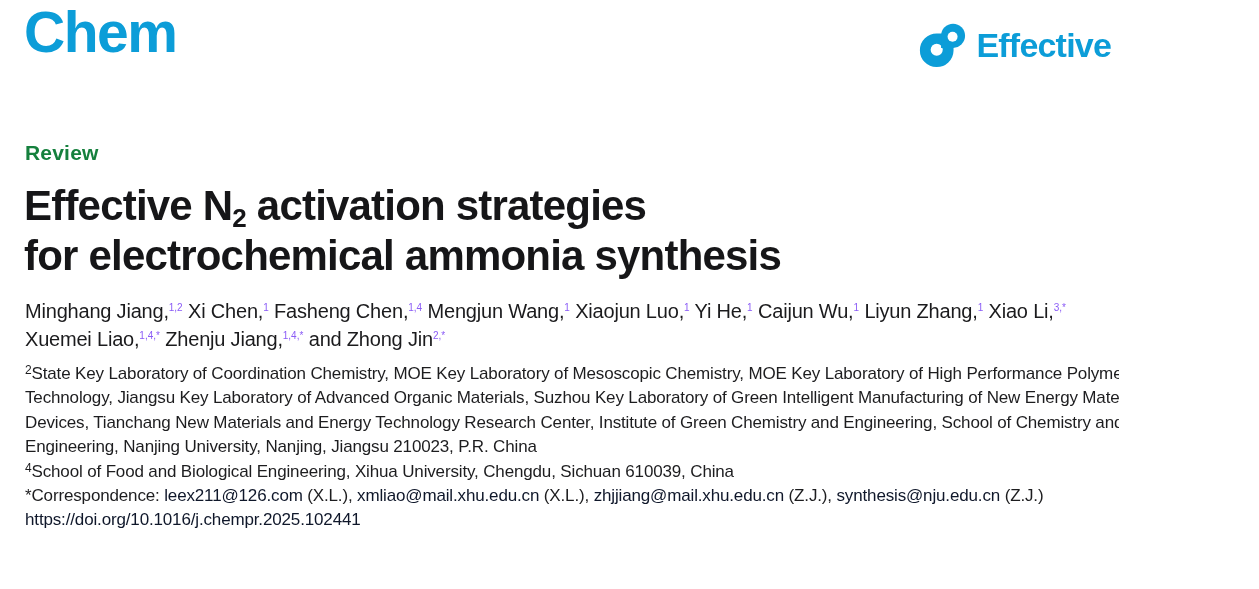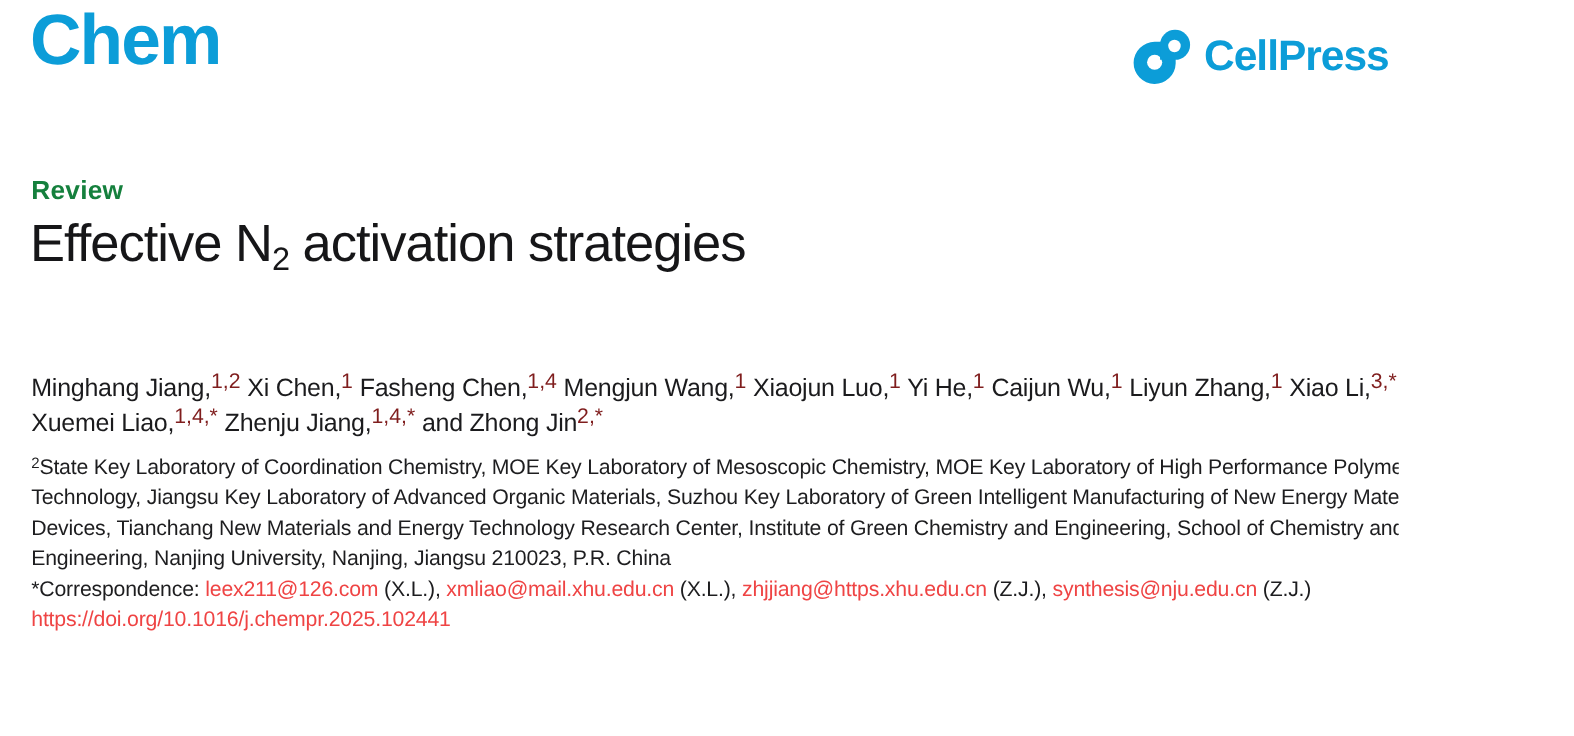--- a/index.html
+++ b/index.html
@@ -17,70 +17,71 @@
   }
   .cellpress-text{
     font-size:34px;font-weight:bold;letter-spacing:-0.8px;color:#0c9dd8;
   }
   
   .review-label{
     position:absolute;left:25px;top:143px;font-size:21px;font-weight:bold;
     color:#15803d;letter-spacing:0.2px;line-height:20px;
   }
   .title{
-    position:absolute;left:24px;top:170px;margin:0;font-size:42px;font-weight:normal;
+    position:absolute;left:24px;top:181px;margin:0;font-size:42px;font-weight:bold;
     line-height:50px;letter-spacing:-0.8px;color:#161618;
   }
   .title sub{
     font-size:26px;position:relative;top:7px;vertical-align:baseline;line-height:0;
   }
   .authors{
     position:absolute;left:25px;top:297px;width:1218px;font-size:20px;
     line-height:28px;letter-spacing:-0.2px;color:#1b1b1d;
   }
   .authors sup{
-    color:#7f1d1d;font-size:17px;line-height:0;vertical-align:baseline;
+    color:#8b5cf6;font-size:10px;line-height:0;vertical-align:baseline;
     position:relative;top:-7px;letter-spacing:0;
   }
   
   .backmatter{
     position:absolute;left:25px;top:362px;width:1212px;font-size:17px;
     line-height:24.4px;letter-spacing:-0.15px;color:#1d1d1f;
   }
   .backmatter sup{
     font-size:12px;line-height:0;vertical-align:baseline;position:relative;top:-5px;
   }
-  .backmatter a{color:#ef4444;text-decoration:none;}
+  .backmatter a{color:#0f172a;text-decoration:none;}
 </style>
 </head>
 <body>
 
 <div class="page">
 
   <div class="chem-logo">Chem</div>
 
   <div class="cellpress">
     <svg width="50" height="50" viewBox="0 0 52 52" aria-hidden="true">
 
       <path d="M38,14 L38,32 A17.5,17.5 0 1 1 20.5,14 Z" fill="#0c9dd8"></path>
       <circle cx="20.5" cy="31" r="6.3" fill="#ffffff"></circle>
 
       <path d="M25,29 L25,16.5 A12.5,12.5 0 1 1 37.5,29 Z" fill="#0c9dd8"></path>
       <circle cx="37" cy="17.5" r="5.2" fill="#ffffff"></circle>
     </svg>
-    <span class="cellpress-text">CellPress</span>
+    <span class="cellpress-text">Effective</span>
   </div>
 
   <div class="review-label">Review</div>
 
-  <h1 class="title"><span>Effective N</span><sub>2</sub><span> activation strategies</span><br></h1>
+  <h1 class="title"><span>Effective N</span><sub>2</sub><span> activation strategies</span><br><span>for electrochemical ammonia synthesis</span></h1>
 
   <div class="authors" id="authors"><span>Minghang Jiang,<sup>1,2</sup></span> <span>Xi Chen,<sup>1</sup></span> <span>Fasheng Chen,<sup>1,4</sup></span> <span>Mengjun Wang,<sup>1</sup></span> <span>Xiaojun Luo,<sup>1</sup></span> <span>Yi He,<sup>1</sup></span> <span>Caijun Wu,<sup>1</sup></span> <span>Liyun Zhang,<sup>1</sup></span> <span>Xiao Li,<sup>3,*</sup></span><br><span>Xuemei Liao,<sup>1,4,*</sup></span> <span>Zhenju Jiang,<sup>1,4,*</sup></span> <span>and Zhong Jin<sup>2,*</sup></span></div>
 
   <div class="backmatter">
     <div id="affils">
         <div><sup>2</sup>State Key Laboratory of Coordination Chemistry, MOE Key Laboratory of Mesoscopic Chemistry, MOE Key Laboratory of High Performance Polymer Materials and Technology, Jiangsu Key Laboratory of Advanced Organic Materials, Suzhou Key Laboratory of Green Intelligent Manufacturing of New Energy Materials and Devices, Tianchang New Materials and Energy Technology Research Center, Institute of Green Chemistry and Engineering, School of Chemistry and Chemical Engineering, Nanjing University, Nanjing, Jiangsu 210023, P.R. China</div>
+        <div><sup>4</sup>School of Food and Biological Engineering, Xihua University, Chengdu, Sichuan 610039, China</div>
       </div>
-    <div id="corr"><span>*Correspondence: </span><a href="#">leex211@126.com</a><span> (X.L.), </span><a href="#">xmliao@mail.xhu.edu.cn</a><span> (X.L.), </span><a href="#">zhjjiang@https.xhu.edu.cn</a><span> (Z.J.), </span><a href="#">synthesis@nju.edu.cn</a><span> (Z.J.)</span></div>
+    <div id="corr"><span>*Correspondence: </span><a href="#">leex211@126.com</a><span> (X.L.), </span><a href="#">xmliao@mail.xhu.edu.cn</a><span> (X.L.), </span><a href="#">zhjjiang@mail.xhu.edu.cn</a><span> (Z.J.), </span><a href="#">synthesis@nju.edu.cn</a><span> (Z.J.)</span></div>
     <div><a href="#" id="doi-link">https://doi.org/10.1016/j.chempr.2025.102441</a></div>
   </div>
 
 </div>
 
 </body></html>

